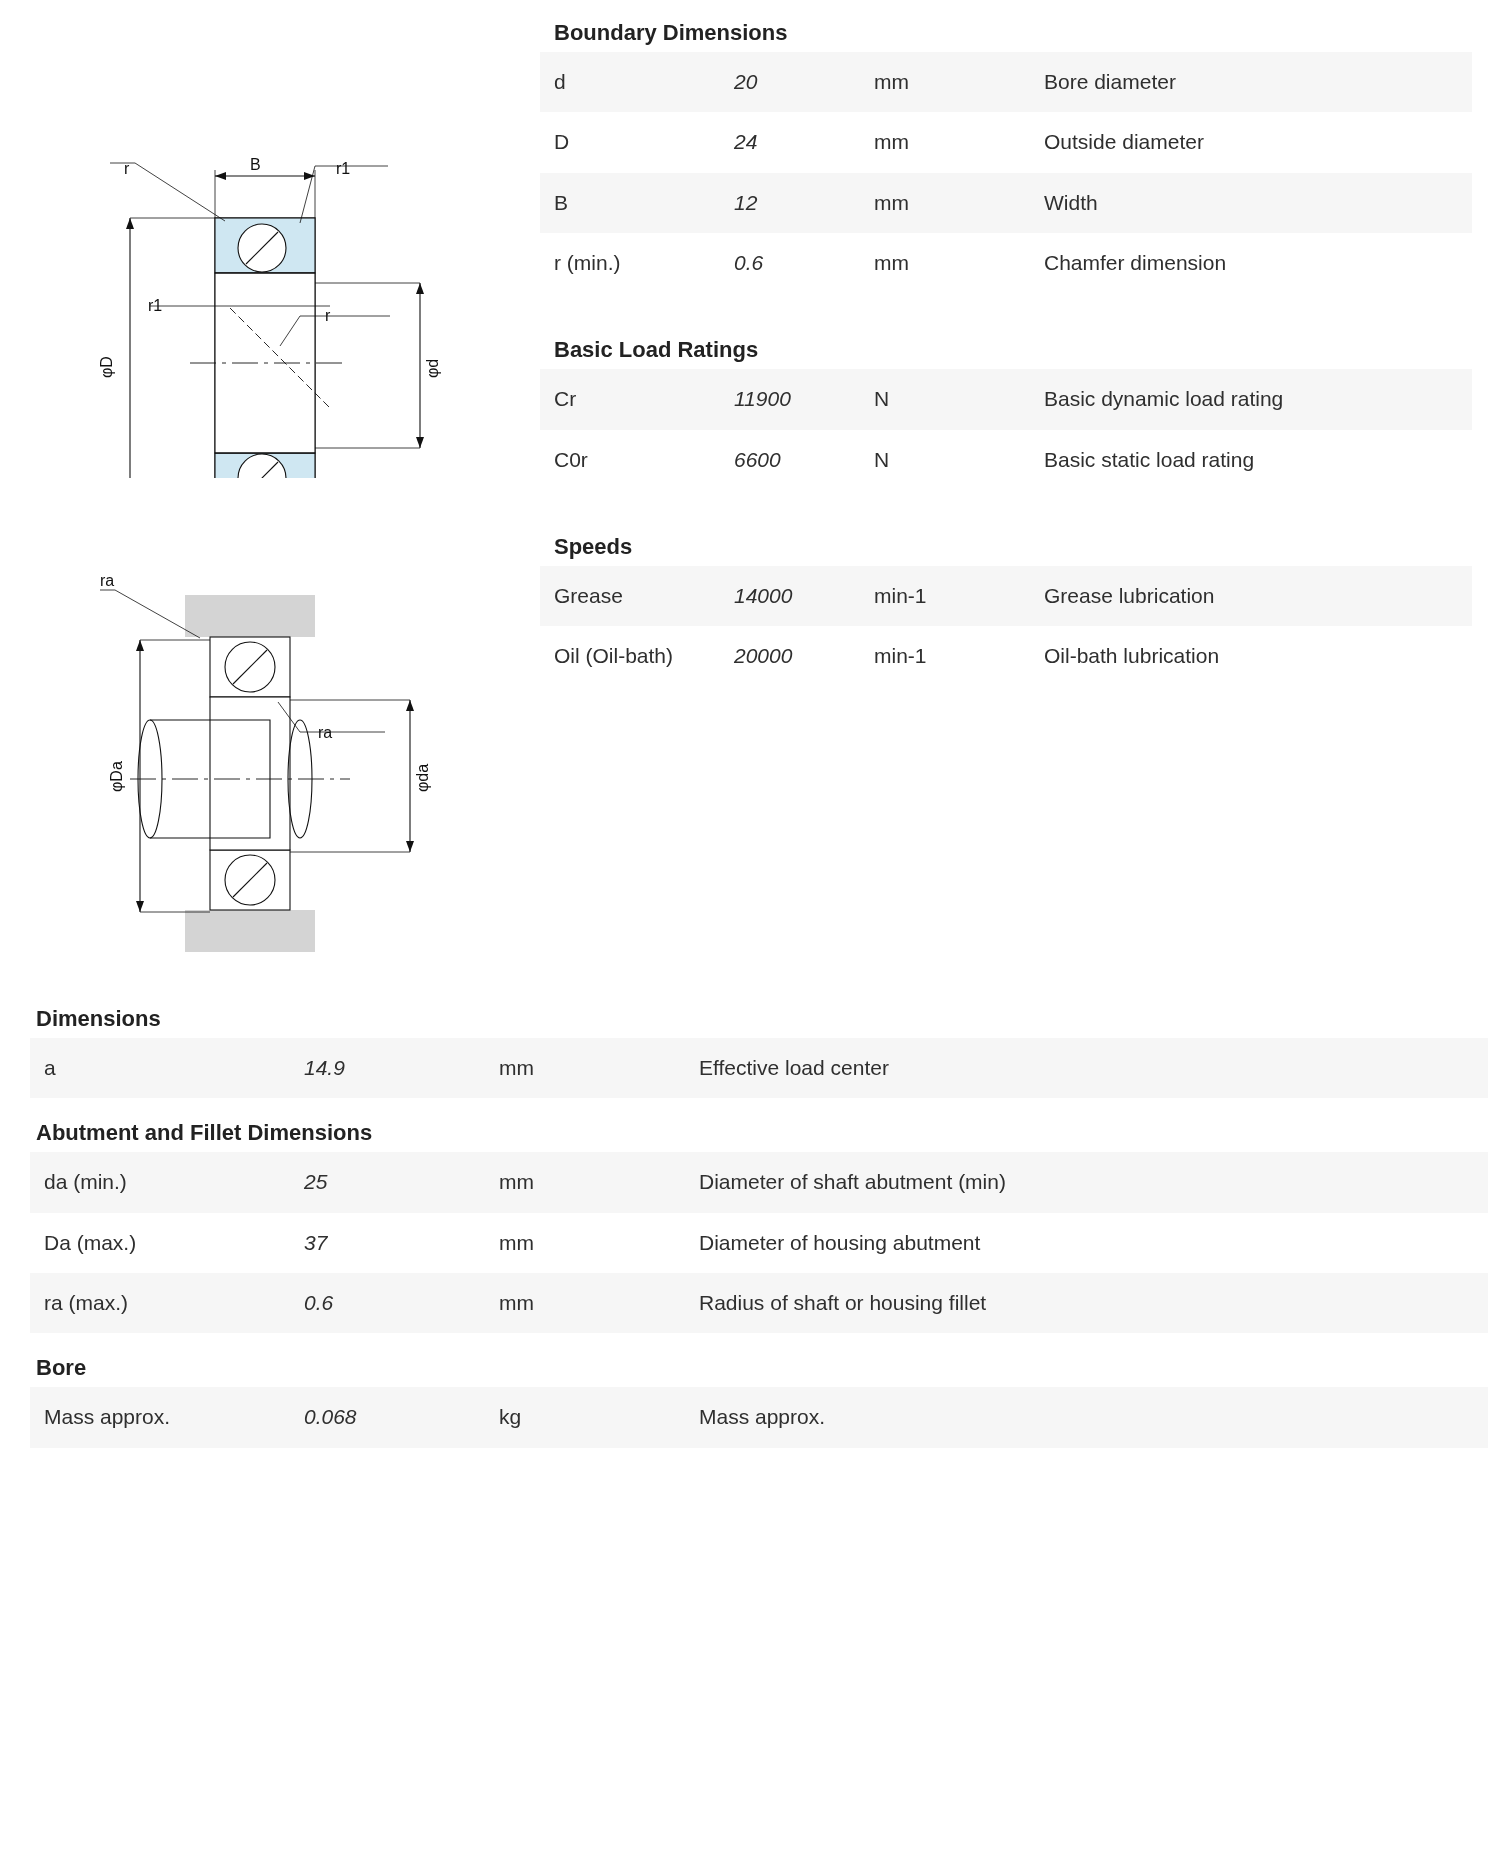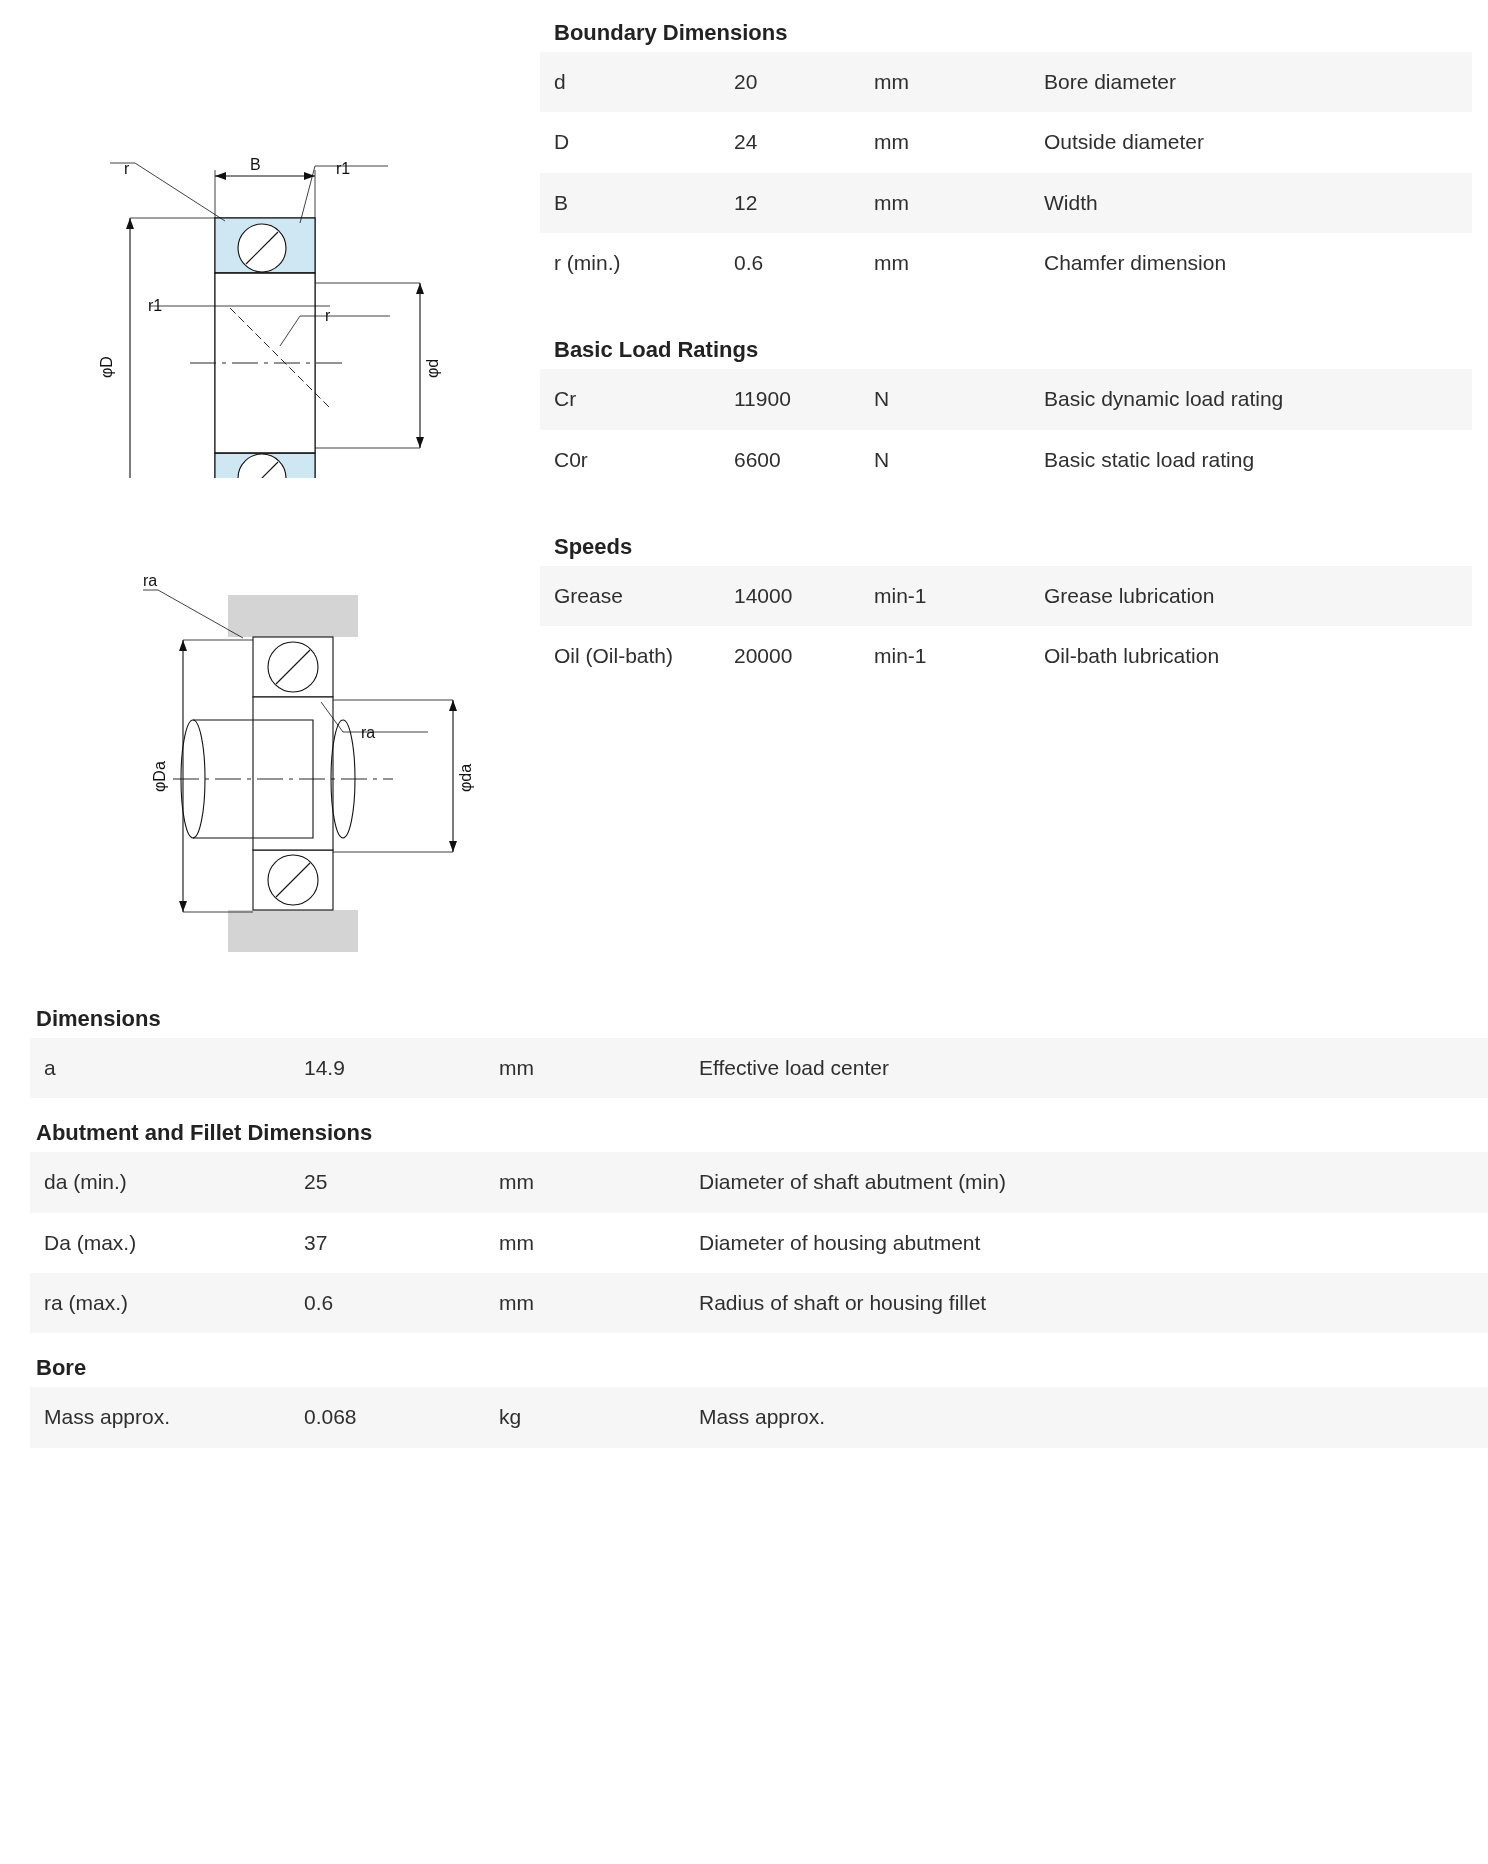--- a/index.html
+++ b/index.html
@@ -32,21 +32,21 @@
     flex: 0 0 540px;
     padding-top: 58px;
   }
   .specs-col {
     flex: 1 1 auto;
     padding-right: 16px;
     padding-top: 20px;
   }
 
   .fig-block { position: relative; }
-  .fig-block.second { margin-top: 78px; padding-left: 43px; }
+  .fig-block.second { margin-top: 78px; }
 
   .section-title {
     font-size: 22px;
     font-weight: bold;
     color: #222;
     margin: 0 0 6px 0;
     padding-left: 14px;
   }
   .section-title.full {
     padding-left: 36px;
@@ -63,21 +63,21 @@
     color: #2f2f2f;
     padding: 16px 14px;
     vertical-align: top;
     line-height: 1.35;
     border: none;
   }
   table.spec tr:nth-child(odd) { background: #f6f6f6; }
   table.spec tr:nth-child(even) { background: #ffffff; }
 
   .c-sym { width: 180px; }
-  .c-val { width: 140px; }
+  .c-val { width: 140px; font-style: italic; }
   .c-unit { width: 170px; }
   .c-desc { text-align: left; }
 
   
   .full-table { width: 1430px; margin-left: 30px; }
   .full-table td { padding: 18px 16px; }
   .full-table .c-sym { width: 260px; }
   .full-table .c-val { width: 195px; }
   .full-table .c-unit { width: 200px; }
   .gap-md { height: 44px; }

